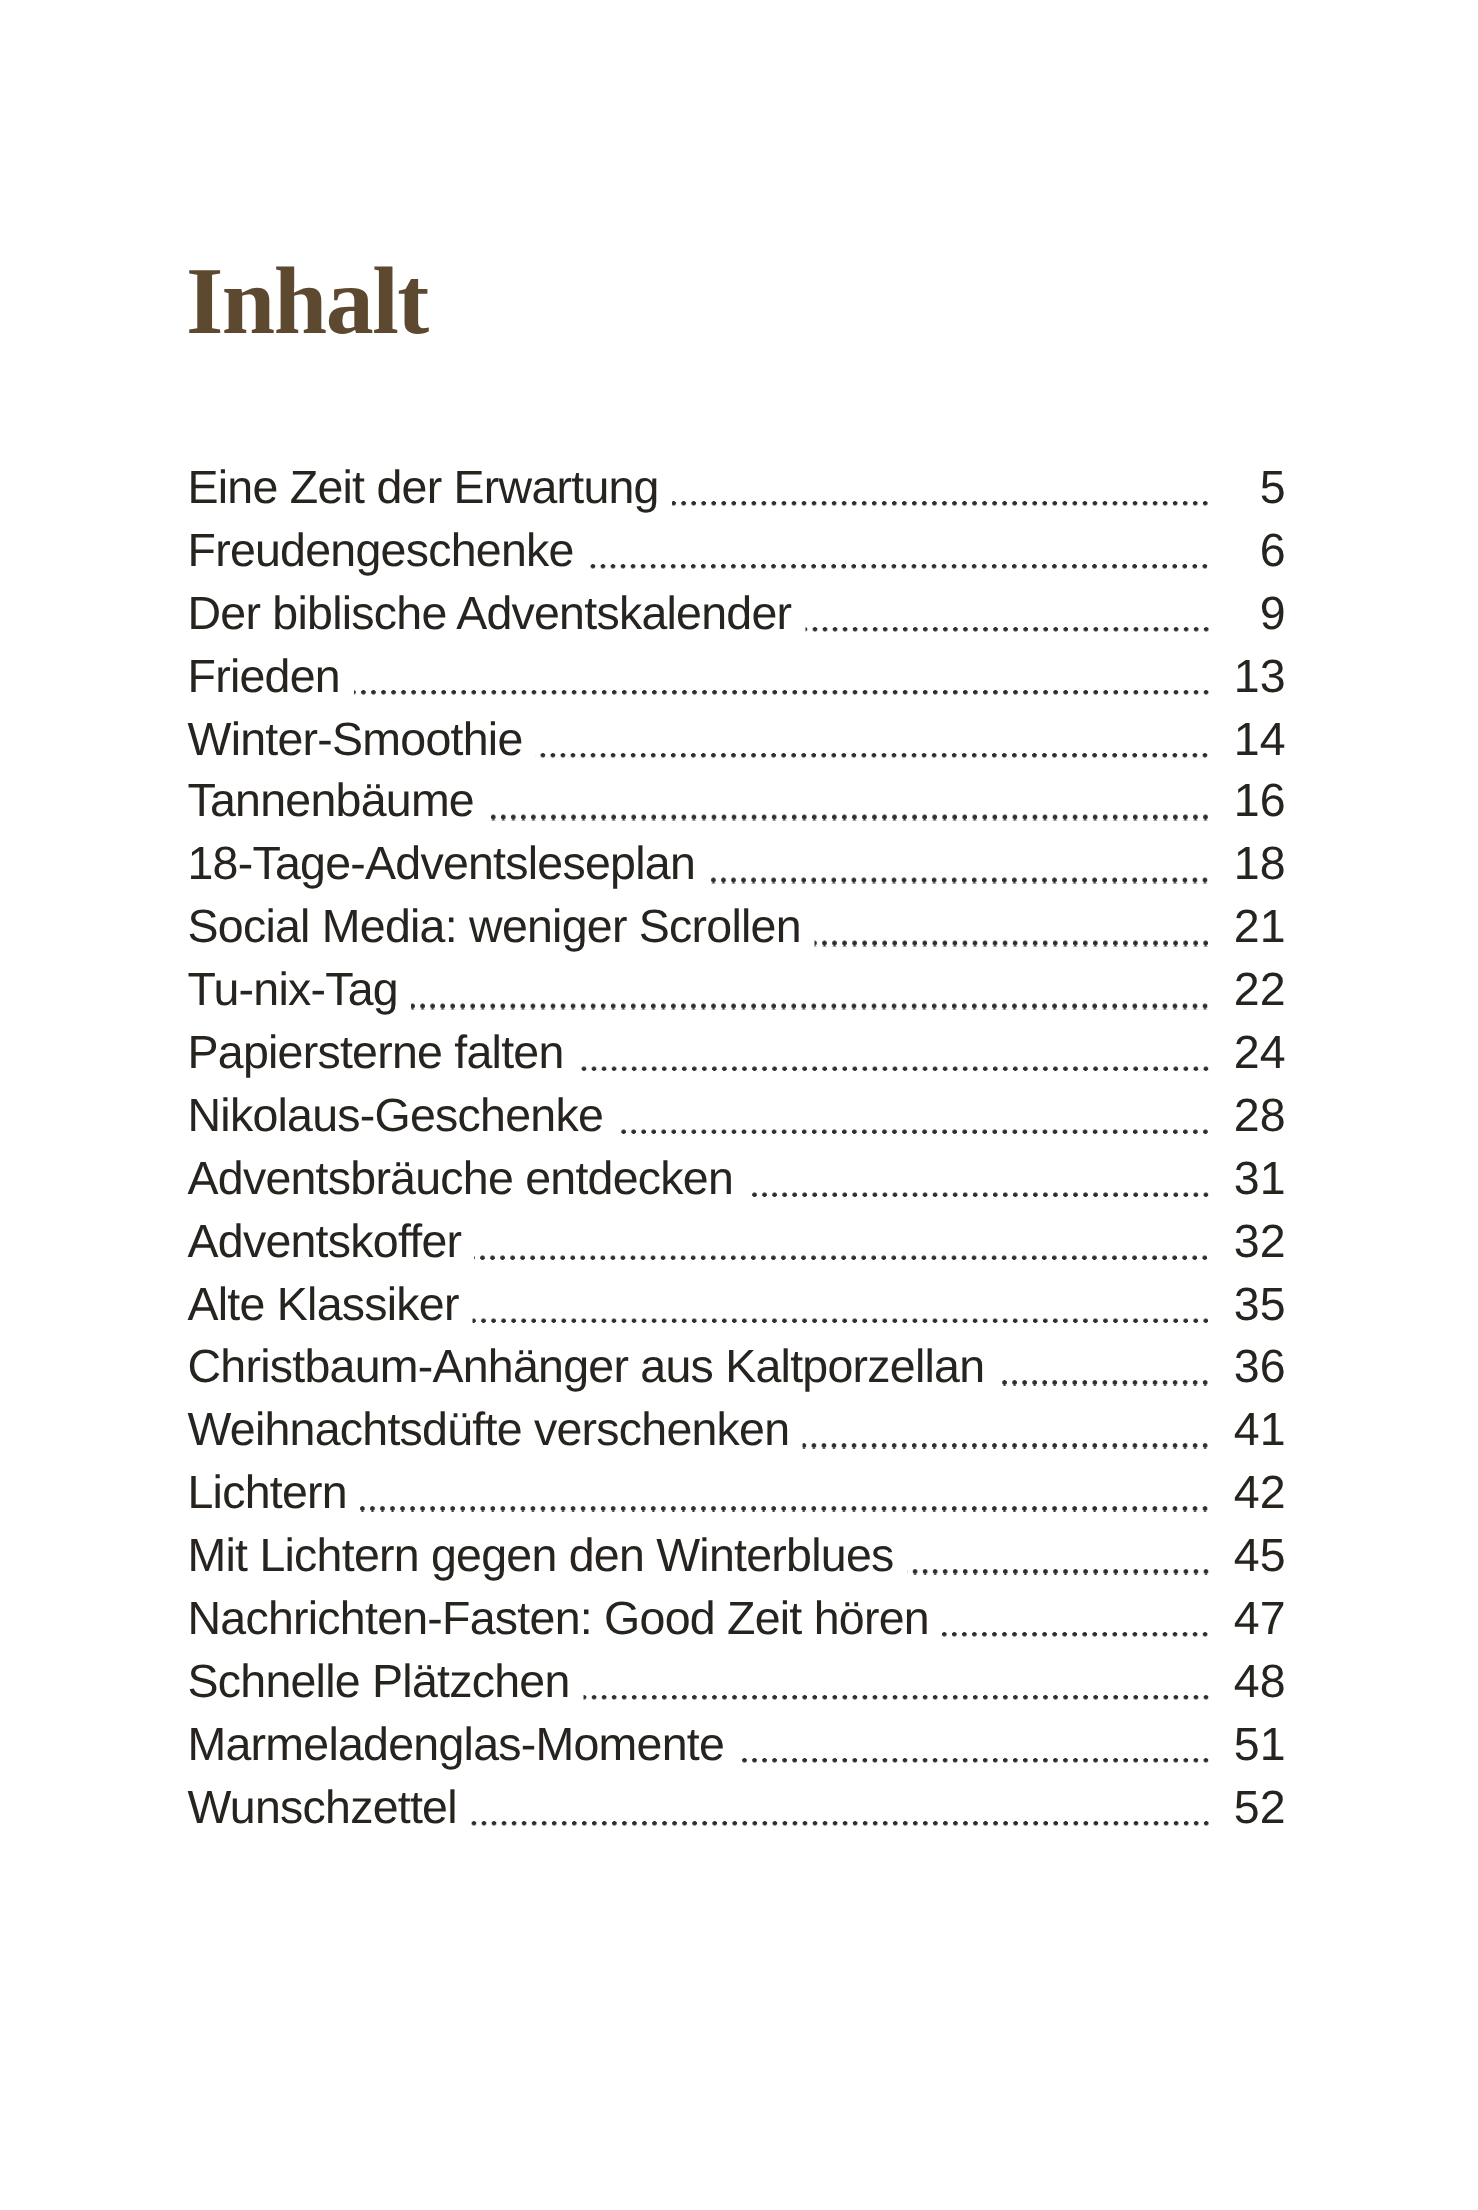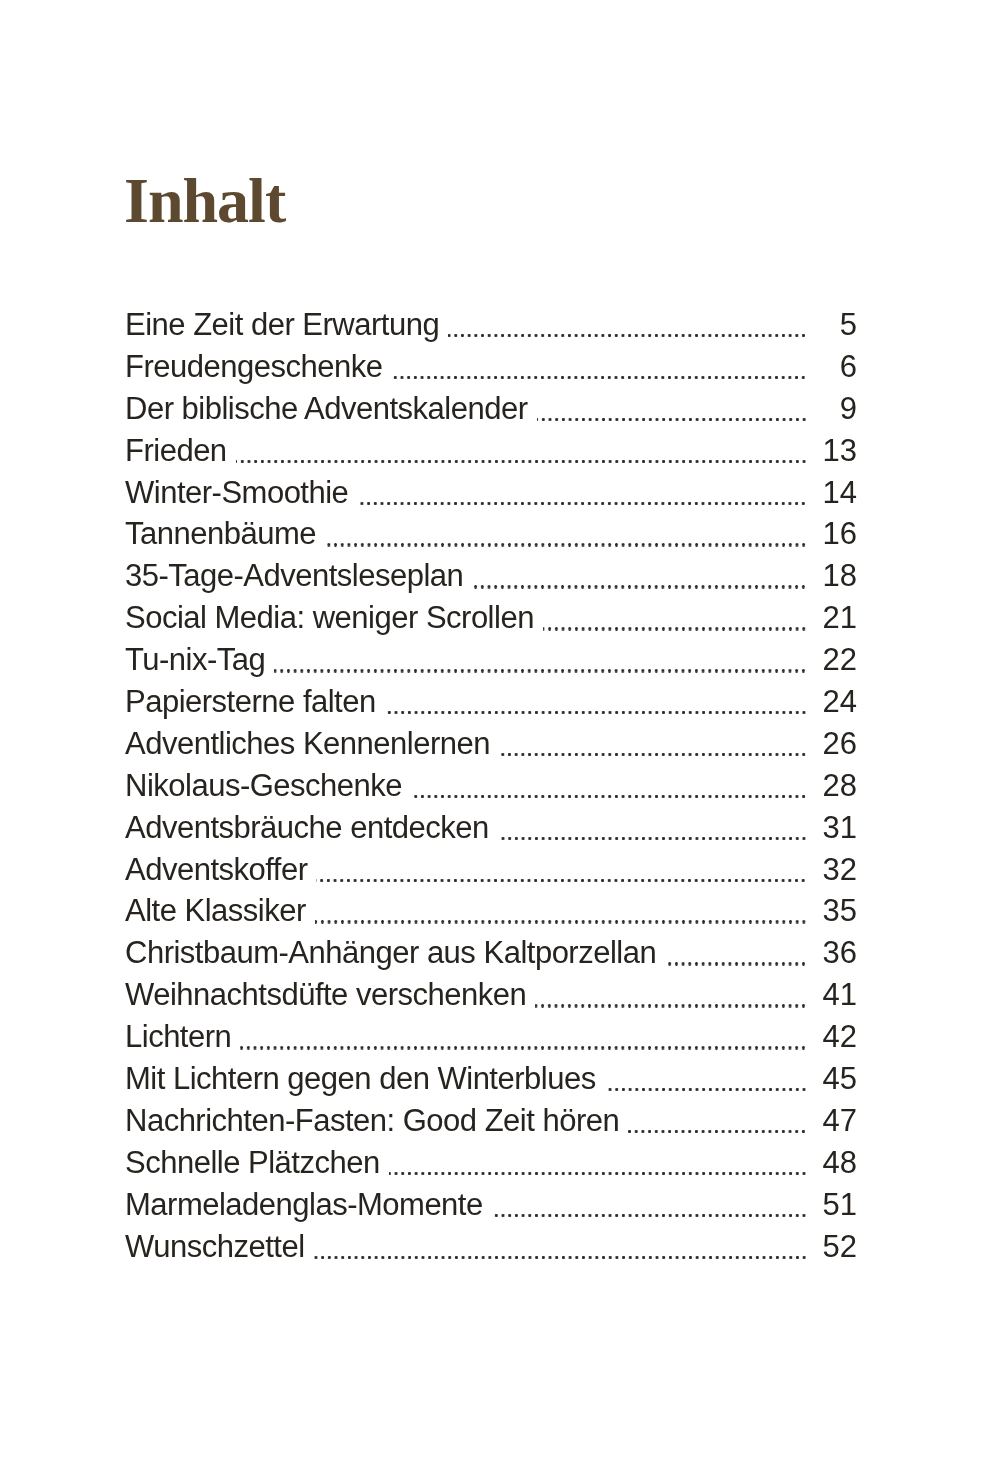--- a/index.html
+++ b/index.html
@@ -104,21 +104,21 @@
     <span class="toc-page">14</span>
   </div>
 
   <div class="toc-row">
     <span class="toc-label">Tannenbäume</span>
     <span class="toc-leader"></span>
     <span class="toc-page">16</span>
   </div>
 
   <div class="toc-row">
-    <span class="toc-label">35-Tage-Adventsleseplan</span>
+    <span class="toc-label">18-Tage-Adventsleseplan</span>
     <span class="toc-leader"></span>
     <span class="toc-page">18</span>
   </div>
 
   <div class="toc-row">
     <span class="toc-label">Social Media: weniger Scrollen</span>
     <span class="toc-leader"></span>
     <span class="toc-page">21</span>
   </div>
 
@@ -127,25 +127,20 @@
     <span class="toc-leader"></span>
     <span class="toc-page">22</span>
   </div>
 
   <div class="toc-row">
     <span class="toc-label">Papiersterne falten</span>
     <span class="toc-leader"></span>
     <span class="toc-page">24</span>
   </div>
 
-  <div class="toc-row">
-    <span class="toc-label">Adventliches Kennenlernen</span>
-    <span class="toc-leader"></span>
-    <span class="toc-page">26</span>
-  </div>
 
   <div class="toc-row">
     <span class="toc-label">Nikolaus-Geschenke</span>
     <span class="toc-leader"></span>
     <span class="toc-page">28</span>
   </div>
 
   <div class="toc-row">
     <span class="toc-label">Adventsbräuche entdecken</span>
     <span class="toc-leader"></span>

